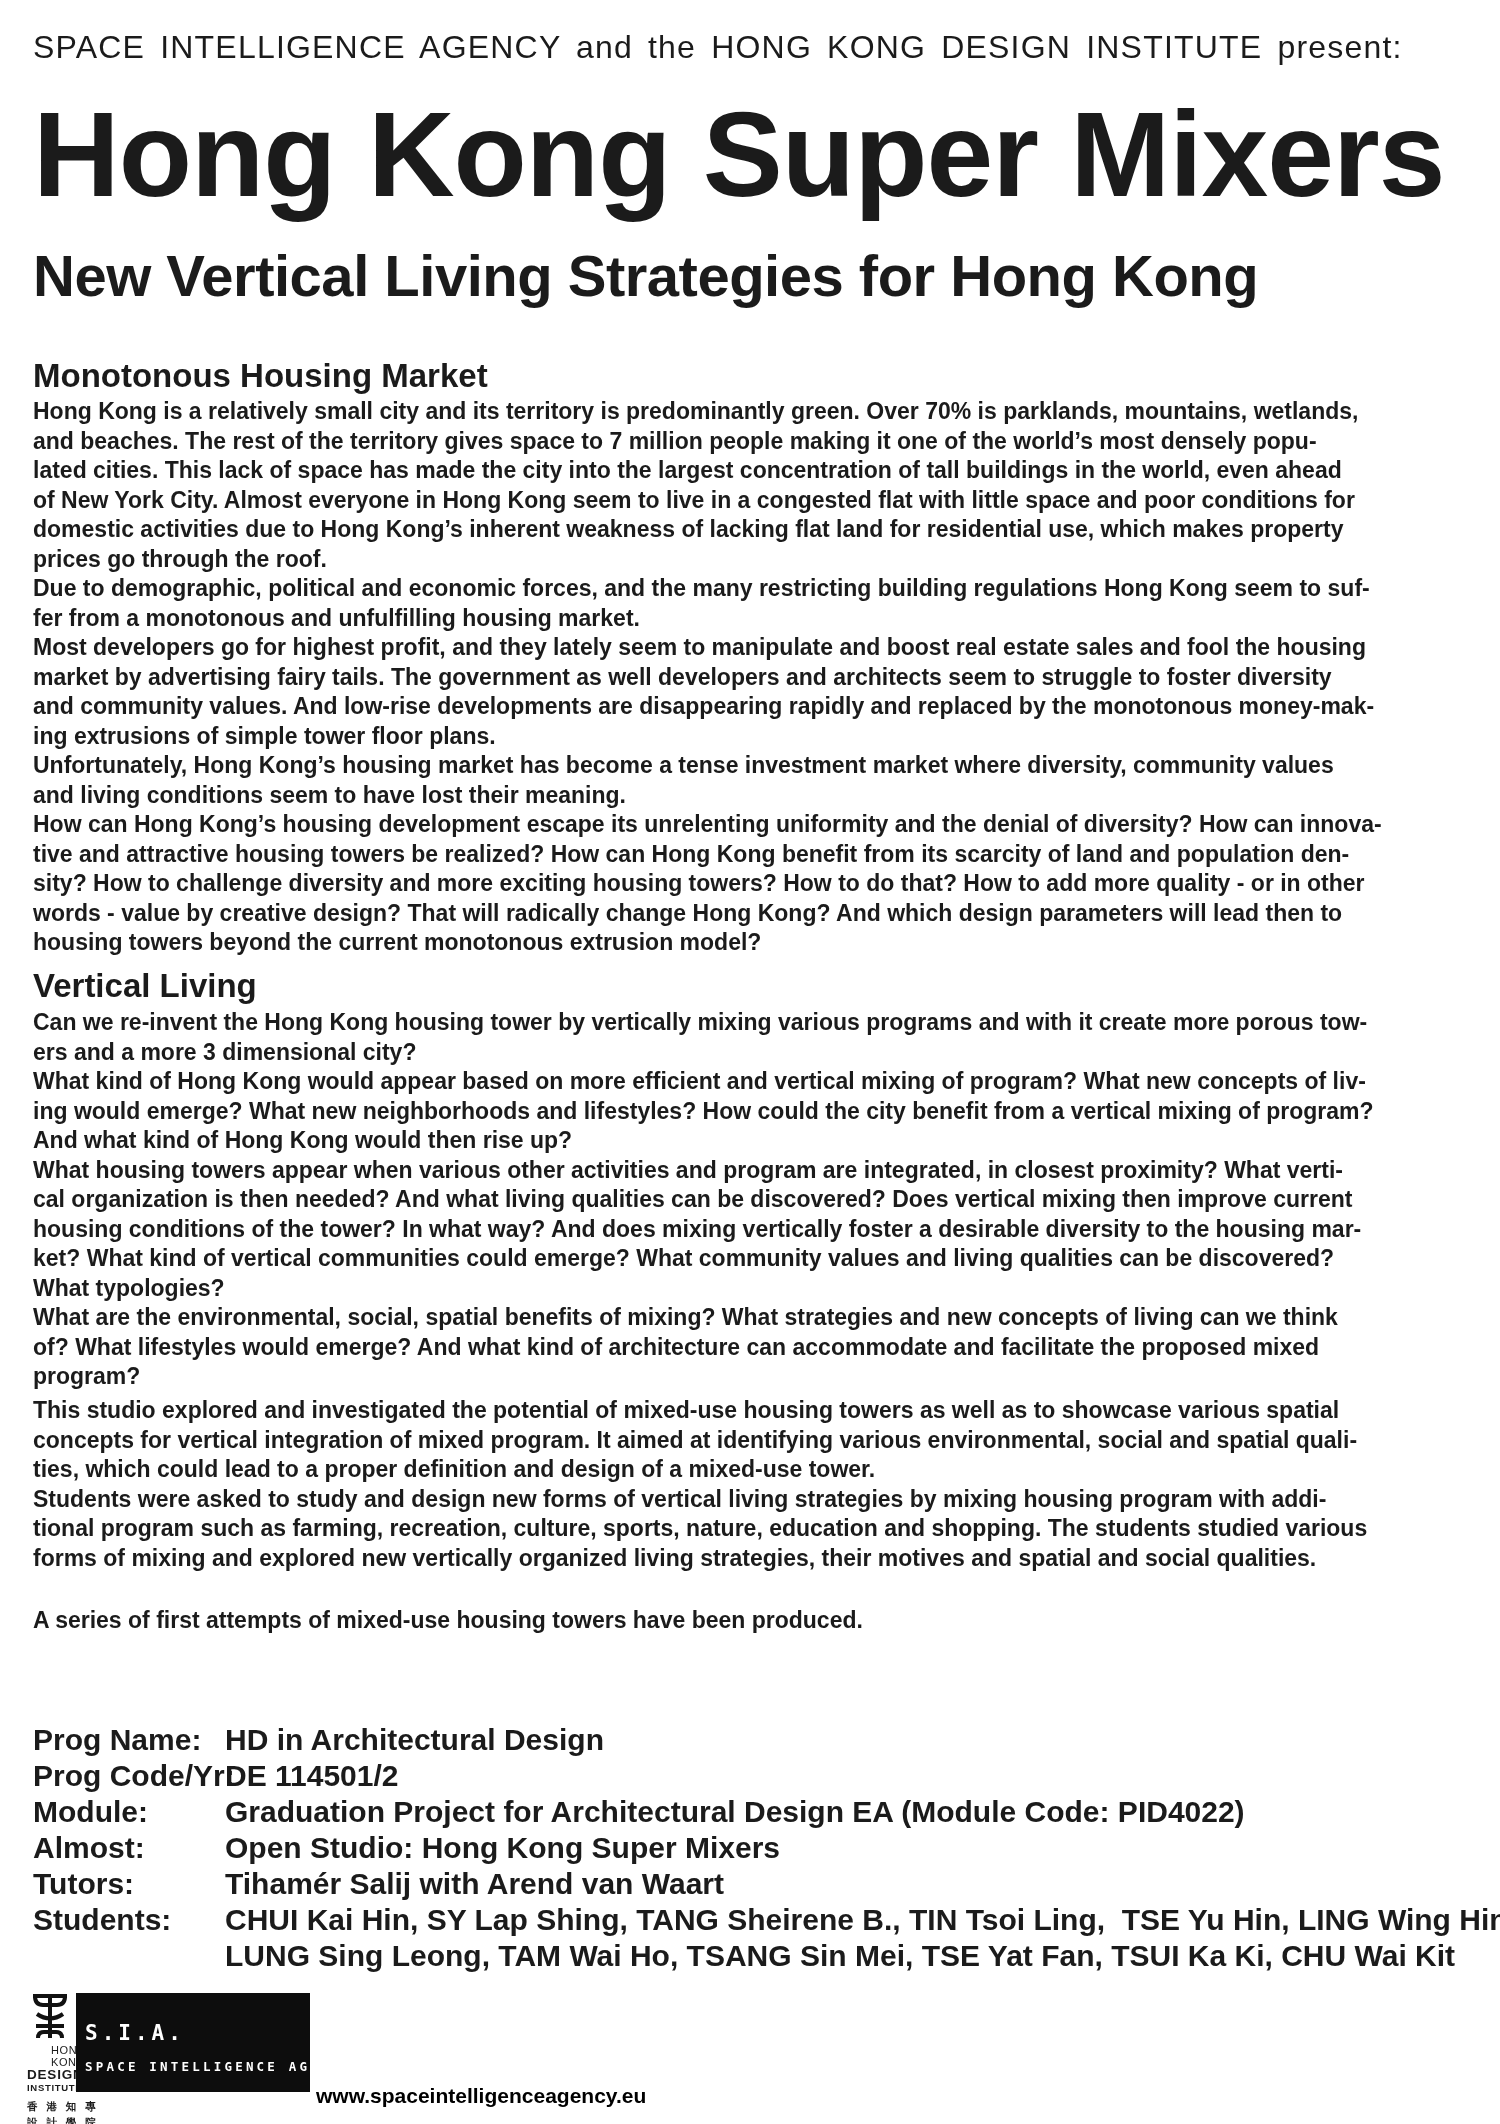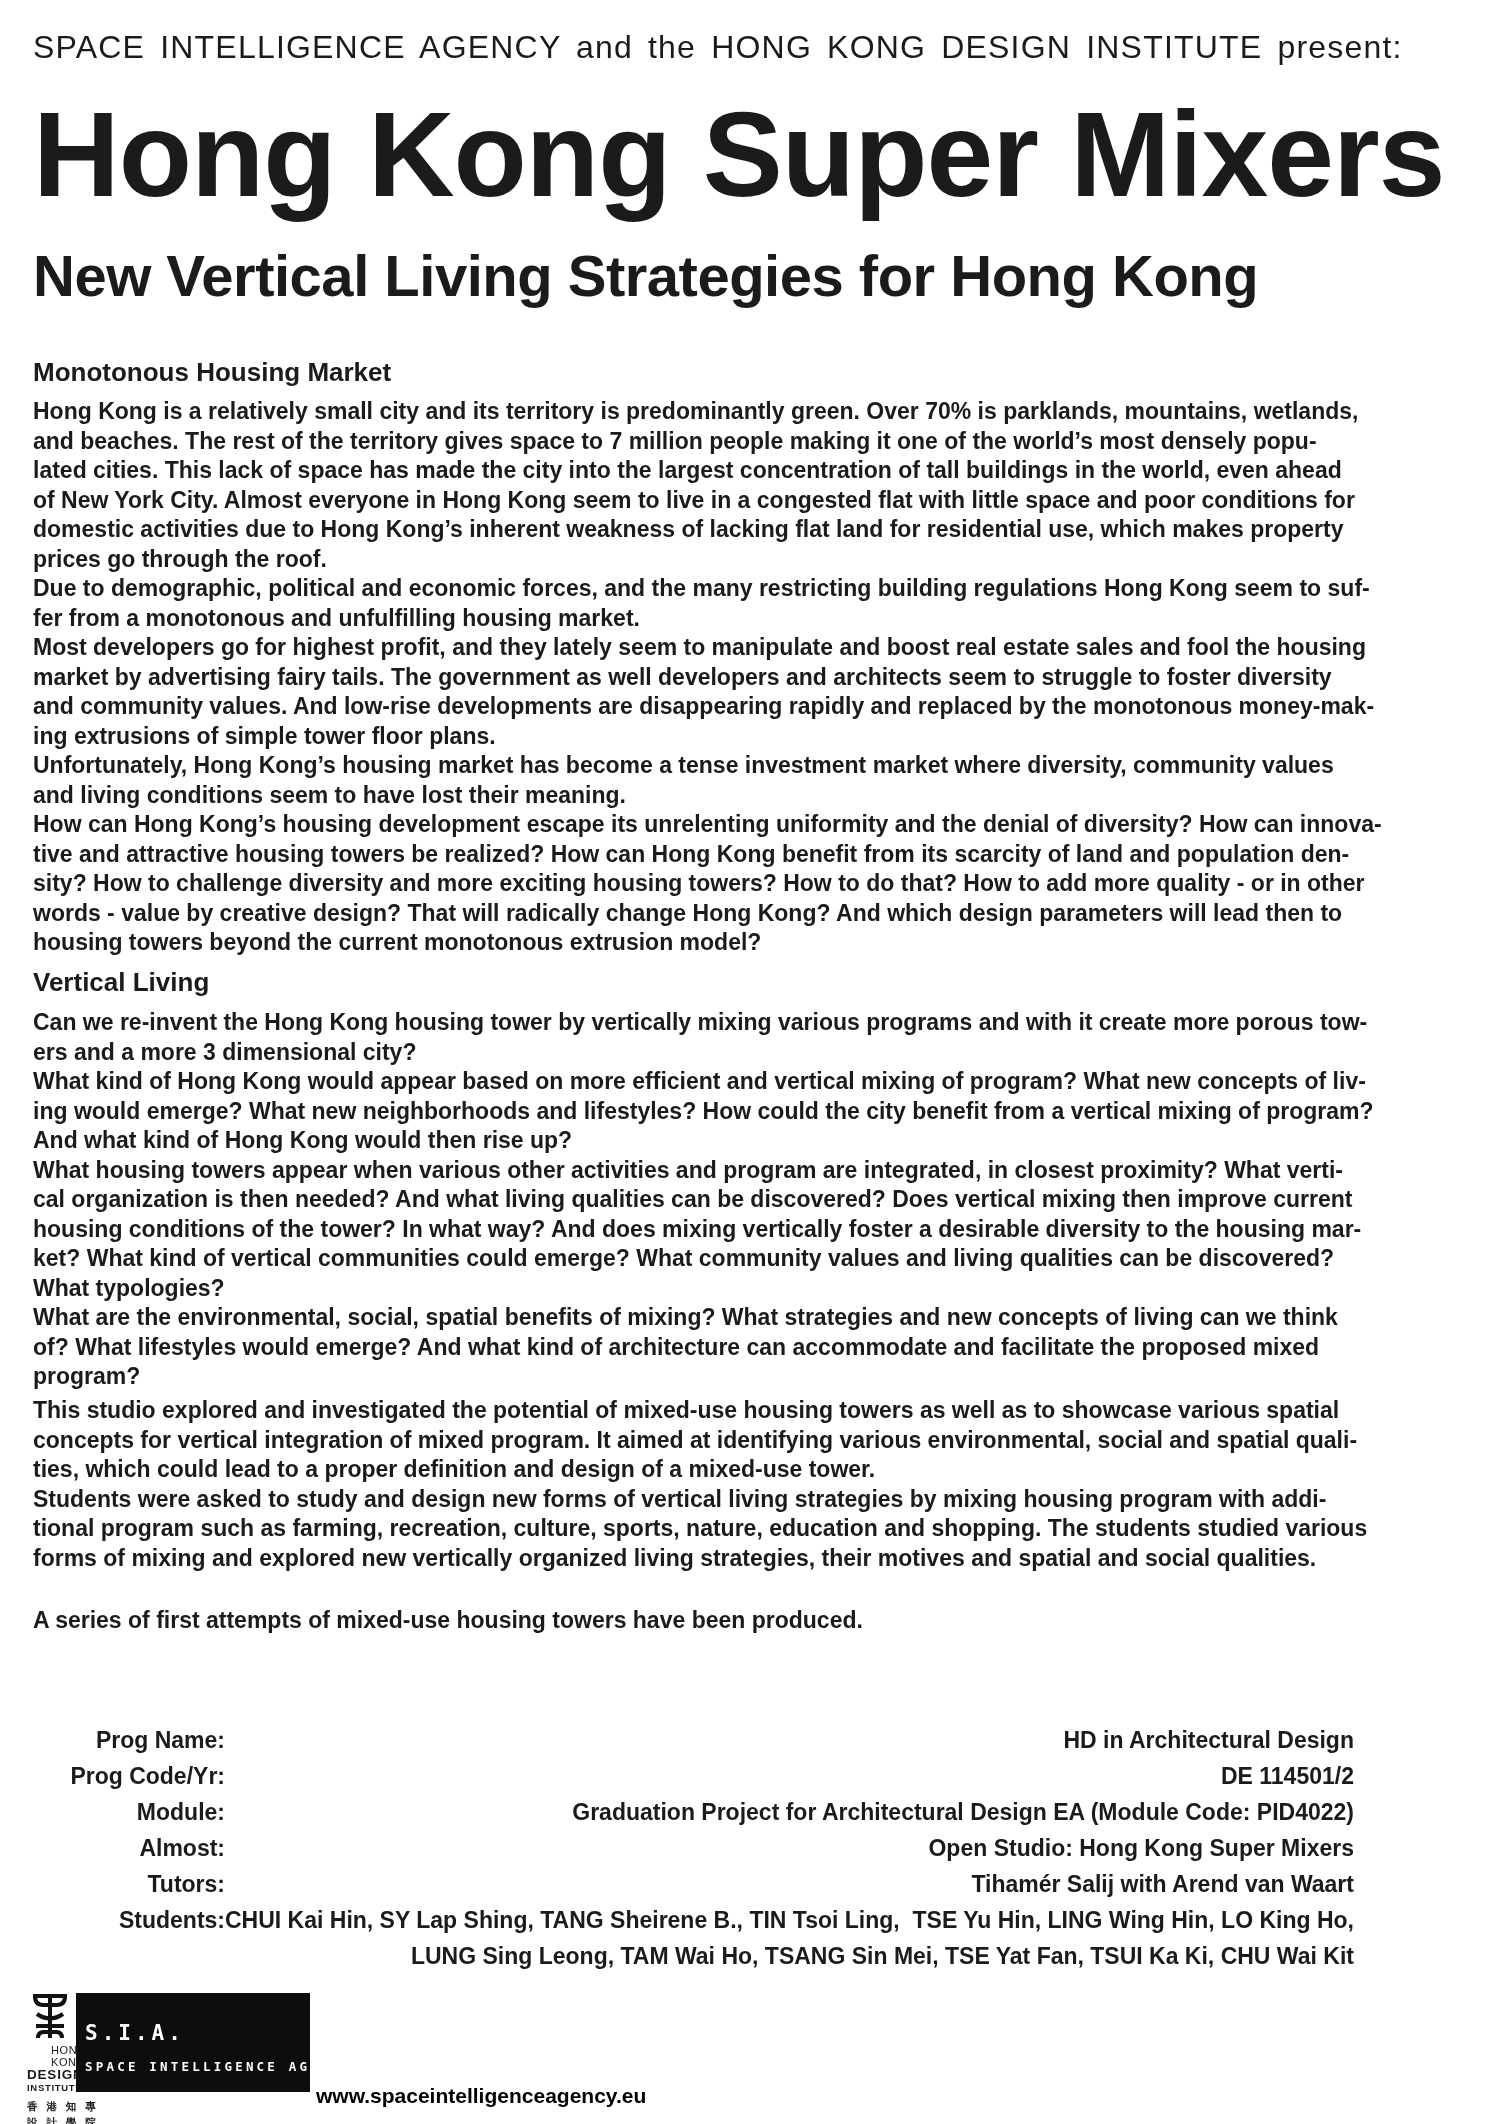--- a/index.html
+++ b/index.html
@@ -15,33 +15,33 @@
     letter-spacing:1.2px; word-spacing:5px; white-space:pre;
   }
   .title {
     top:94px; font-size:120px; font-weight:bold; line-height:1;
     letter-spacing:-1px; white-space:pre;
   }
   .subtitle {
     top:247px; font-size:58px; font-weight:bold; line-height:1;
     letter-spacing:-0.5px; white-space:pre;
   }
-  .h2 { font-size:26px; font-weight:bold; line-height:1.1; white-space:pre; }
+  .h2 { font-size:33px; font-weight:bold; line-height:1.1; white-space:pre; }
   .h2-1 { top:358px; }
   .h2-2 { top:968px; }
   .bodyblock {
     font-size:23px; font-weight:bold; line-height:29.5px; white-space:pre;
   }
   .b1 { top:397px; }
   .b2 { top:1008px; }
   .b3 { top:1396px; }
   .b4 { top:1606px; }
   .program { top:1722px; display:grid; grid-template-columns:192px auto; row-gap:0; }
   .program > div {
-    font-size:23px; font-weight:bold; line-height:36px; white-space:pre;text-align:right;
+    font-size:30px; font-weight:bold; line-height:36px; white-space:pre;
   }
   .footer-logo { left:27px; top:1992px; width:58px; }
   .logo-mark { display:block; margin-left:3px; }
   .logo-en1 { font-size:11px; font-weight:normal; letter-spacing:0.6px; margin-top:4px;margin-left:24px; }
   .logo-en2 { font-size:13.5px; font-weight:bold; letter-spacing:0.8px; line-height:1.05; }
   .logo-en3 { font-size:9.5px; font-weight:bold; letter-spacing:0.7px; line-height:1.2; }
   .logo-cn { font-size:10.5px; font-weight:bold; letter-spacing:3px; line-height:1.55; margin-top:4px; white-space:pre; }
   .sia-box {
     left:76px; top:1993px; width:234px; height:99px; background:#0d0d0d;
     padding:28px 6px 0 9px; overflow:hidden;

